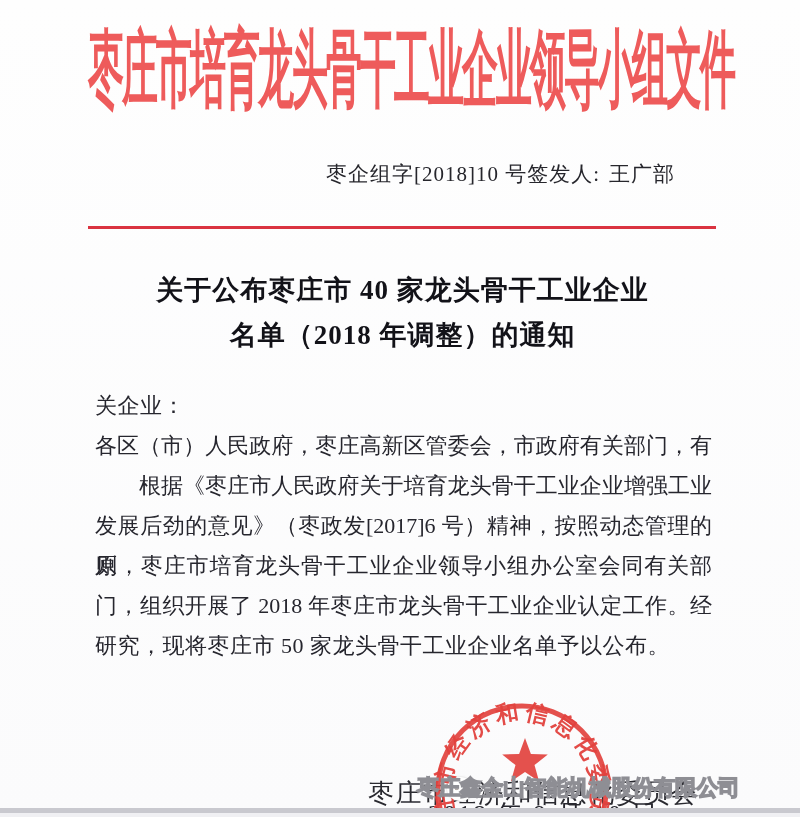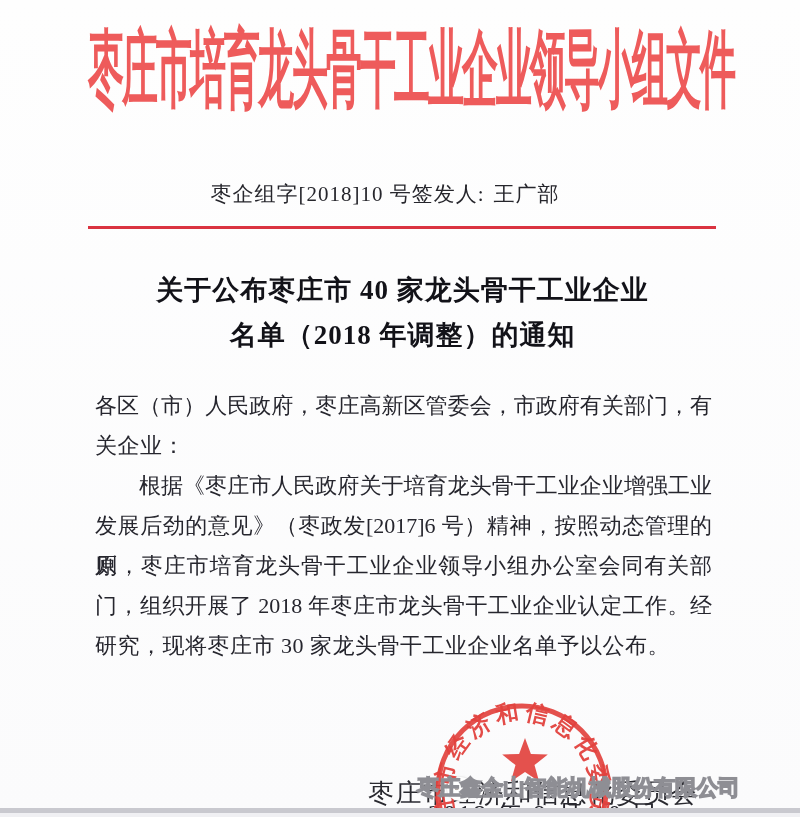--- a/index.html
+++ b/index.html
@@ -12,22 +12,22 @@
   
   .red-header{
     position:absolute;top:13px;left:88px;width:624px;height:96px;
     color:#ee5b5b;font-size:36px;font-weight:bold;letter-spacing:-2px;
     white-space:nowrap;text-align:center;
     transform:scaleY(2.35);transform-origin:center top;
   }
   
   .meta-row{
     position:absolute;top:160px;left:95px;width:580px;
-    display:flex;justify-content:center;
-    font-size:21px;color:#26262c;letter-spacing:1px;white-space:nowrap;margin-top:20px;
+    display:flex;justify-content:flex-end;
+    font-size:21px;color:#26262c;letter-spacing:1px;white-space:nowrap;
   }
   .signer{display:flex;gap:9px;}
   
   .red-line{position:absolute;top:226px;left:88px;width:628px;height:3px;background:#da3340;}
   
   .doc-title{
     position:absolute;top:268px;left:95px;width:615px;text-align:center;
     font-size:27px;font-weight:bold;line-height:45px;color:#121218;letter-spacing:1px;
   }
   
@@ -78,27 +78,27 @@
   </div>
 
   <div class="red-line"></div>
 
   <div class="doc-title">
     <div>关于公布枣庄市 40 家龙头骨干工业企业</div>
     <div>名单（2018 年调整）的通知</div>
   </div>
 
   <div class="doc-body">
+    <div class="line">关企业：</div>
     <div class="line j">各区（市）人民政府，枣庄高新区管委会，市政府有关部门，有</div>
-    <div class="line">关企业：</div>
     <div class="line j indent">根据《枣庄市人民政府关于培育龙头骨干工业企业增强工业</div>
     <div class="line j">发展后劲的意见》（枣政发[2017]6 号）精神，按照动态管理的原</div>
     <div class="line j">则，枣庄市培育龙头骨干工业企业领导小组办公室会同有关部</div>
     <div class="line j">门，组织开展了 2018 年枣庄市龙头骨干工业企业认定工作。经</div>
-    <div class="line">研究，现将枣庄市 30 家龙头骨干工业企业名单予以公布。</div>
+    <div class="line">研究，现将枣庄市 50 家龙头骨干工业企业名单予以公布。</div>
   </div>
 
   <div class="sig-text">枣庄市经济和信息化委员会</div>
 
   <svg class="seal-svg" width="190" height="190" viewBox="0 0 190 190" aria-hidden="true">
     <circle cx="95" cy="96" r="84" fill="none" stroke="#e2423e" stroke-width="5" opacity="0.92"></circle>
     <path id="sealArc" d="M 45.5,145.5 A 70,70 0 1 1 144.5,145.5" fill="none"></path>
     <text font-size="23" font-weight="bold" fill="#e2423e" opacity="0.95" letter-spacing="4.5" font-family="Liberation Serif, DejaVu Serif, serif">
       <textPath href="#sealArc" startOffset="2">枣庄市经济和信息化委员会</textPath>
     </text>

